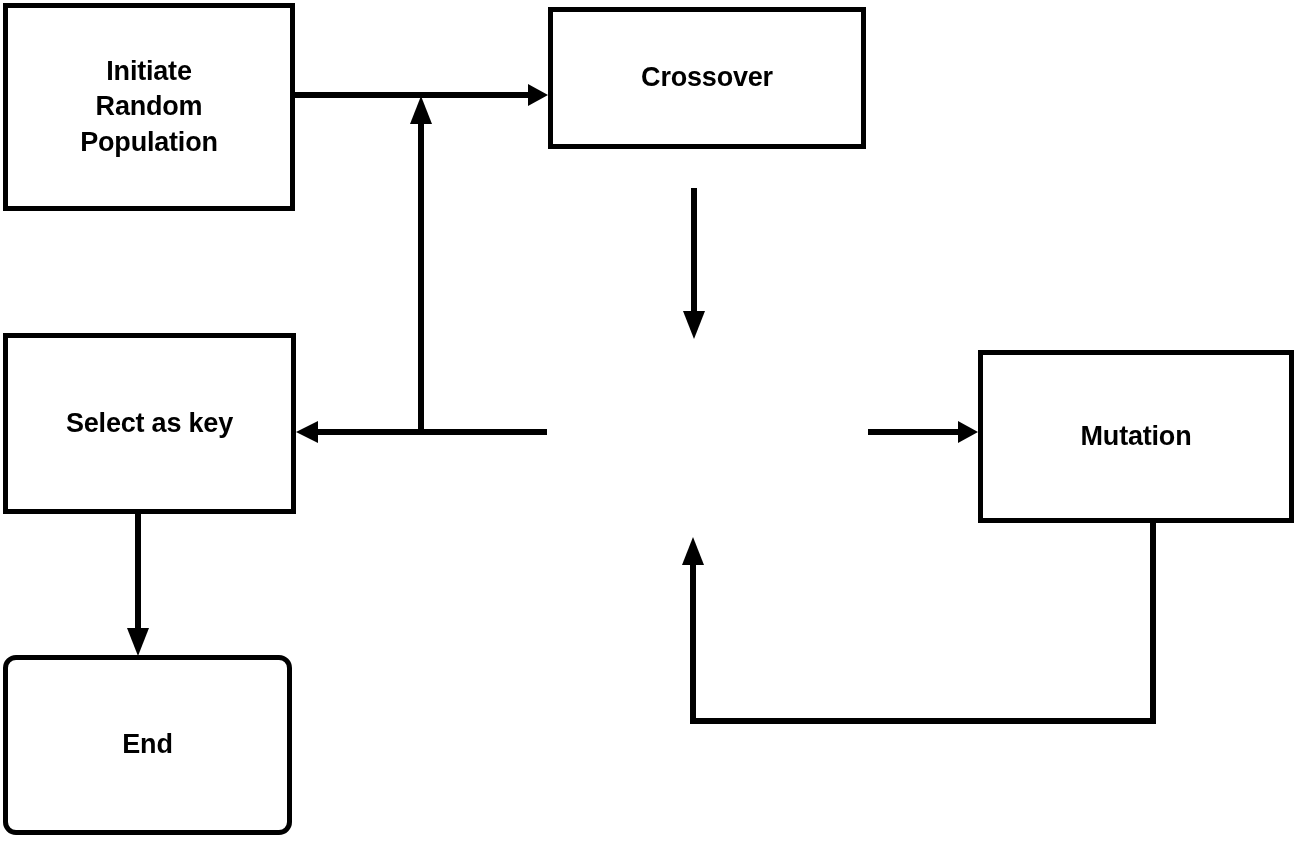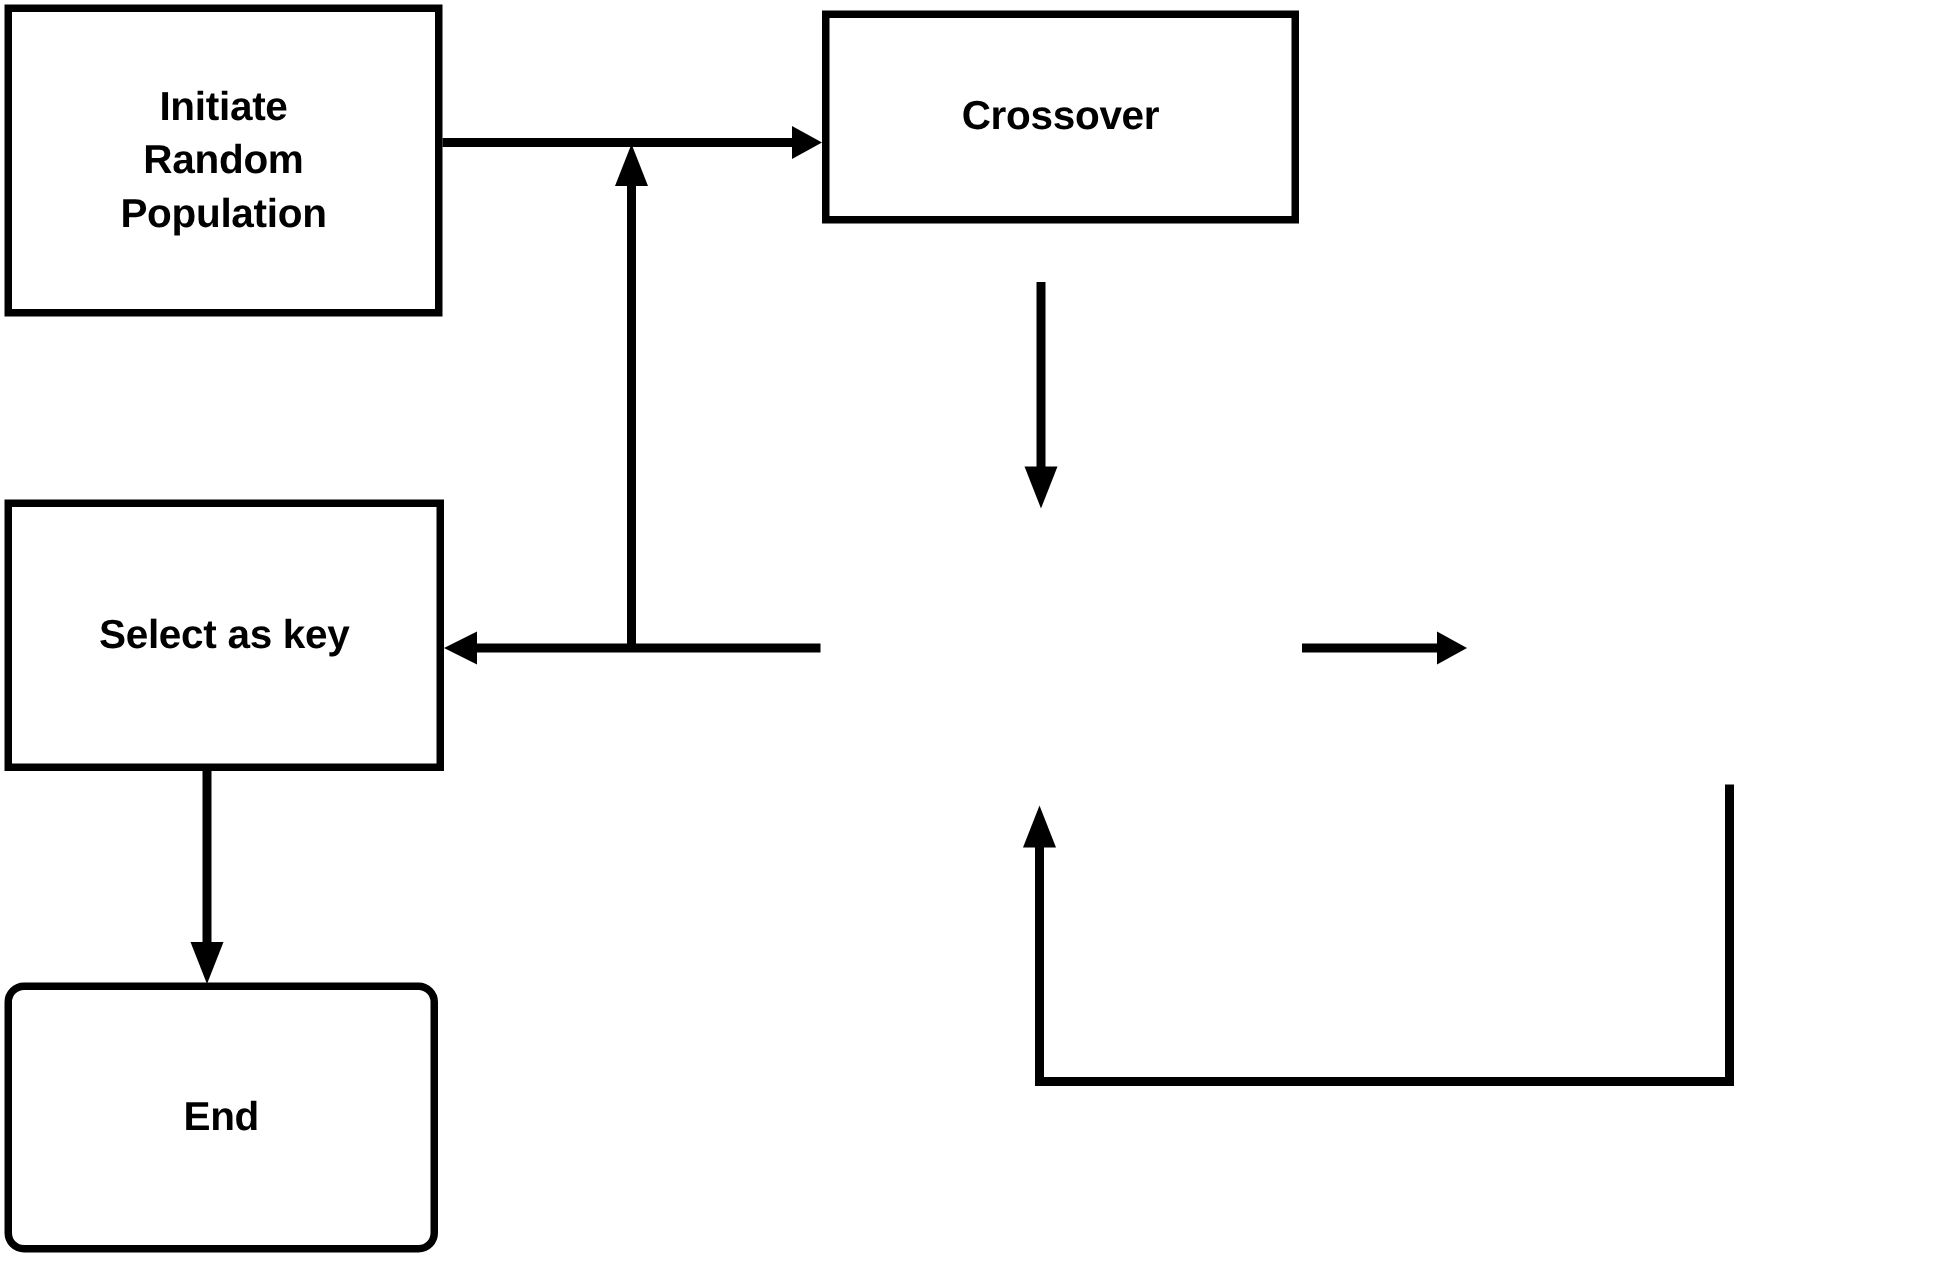--- a/index.html
+++ b/index.html
@@ -105,18 +105,21 @@
 
   <div class="node node-crossover">
     <span class="node-label">Crossover</span>
   </div>
 
   <div class="node node-select">
     <span class="node-label">Select as key</span>
   </div>
 
 
+  <div class="node node-mutation">
+    <span class="node-label">Mutation</span>
+  </div>
 
   <div class="node node-end">
     <span class="node-label">End</span>
   </div>
 
 </div>
 
 </body></html>

